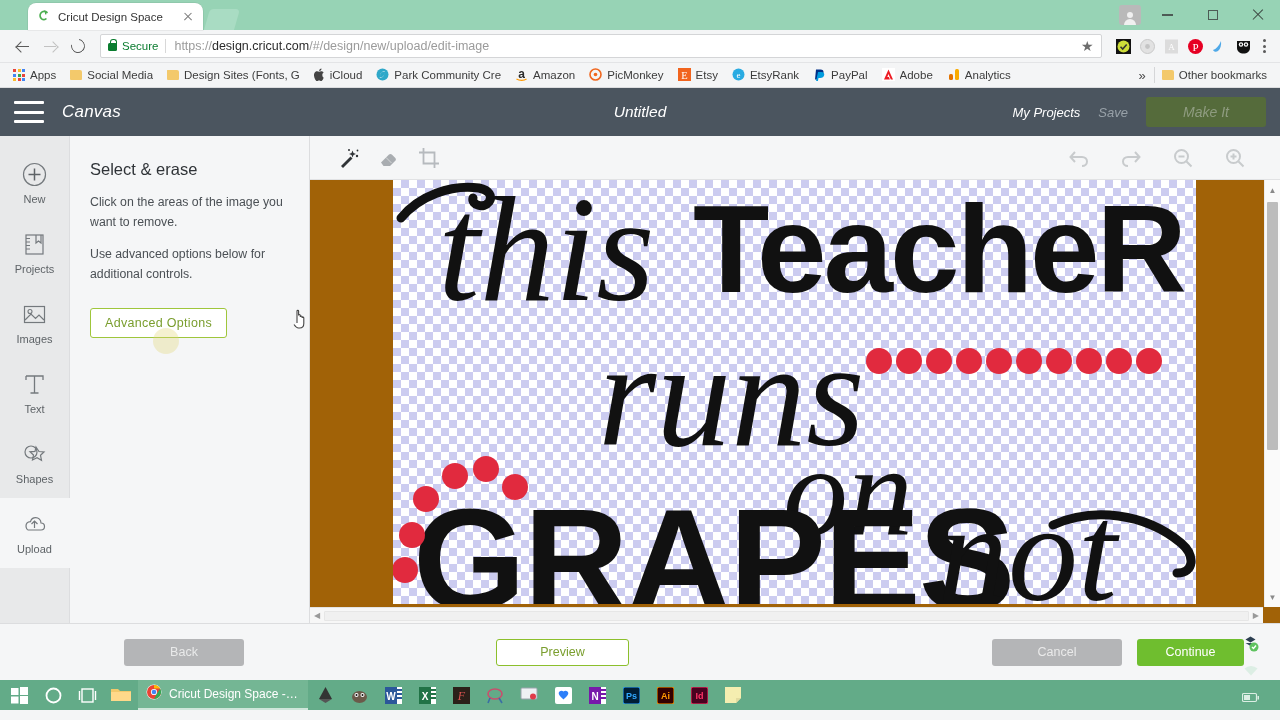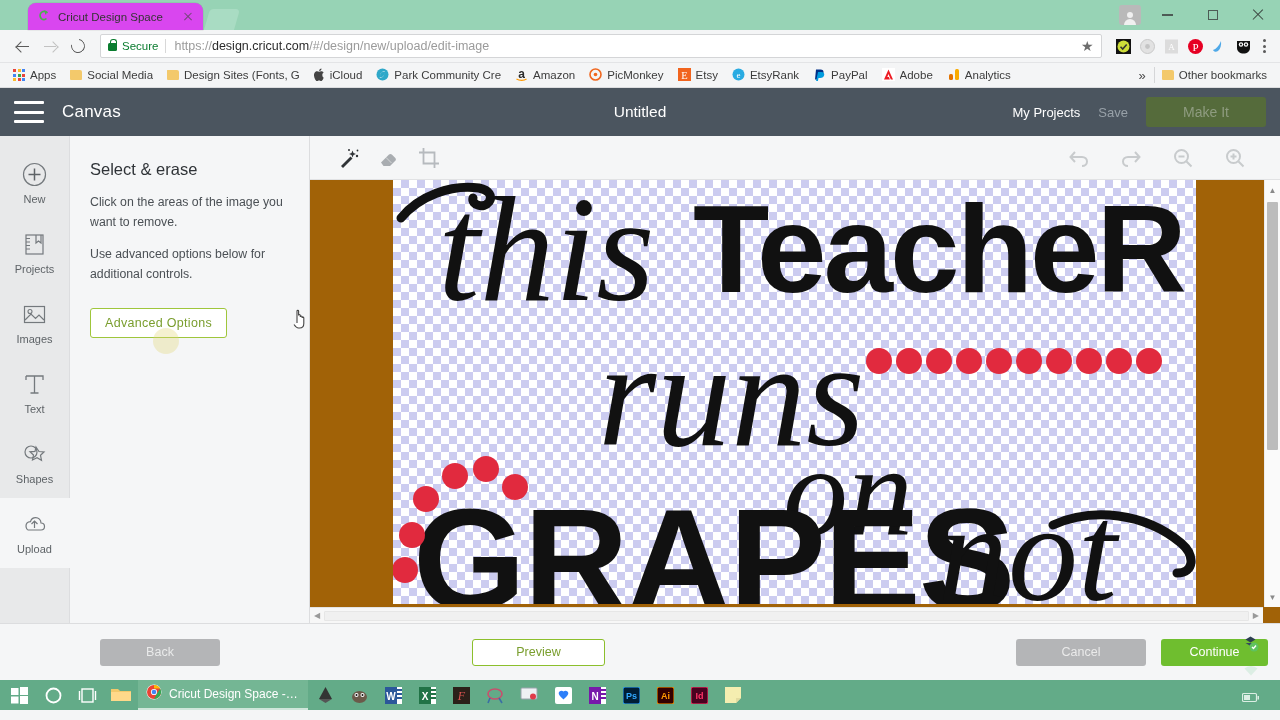--- a/index.html
+++ b/index.html
@@ -10,21 +10,21 @@
     -webkit-font-smoothing: antialiased;
   }
 
   
   .browser-chrome { width:1280px; }
 
   .tabstrip {
     height:30px; background:#97d3b5; position:relative; display:flex; align-items:flex-end;
   }
   .tab {
-    margin-left:28px; height:27px; width:175px; background:#d946ef;
+    margin-left:28px; height:27px; width:175px; background:#ffffff;
     border-radius:8px 8px 0 0; display:flex; align-items:center; padding:0 8px;
     position:relative; box-shadow:0 0 0 0.5px rgba(0,0,0,.10);
   }
   .tab .favicon { width:15px; height:15px; margin-right:7px; flex:0 0 auto; position:relative;}
   .tab .tab-title {
     font-size:11.5px; color:#343434; white-space:nowrap; overflow:hidden;
     text-overflow:ellipsis; flex:1 1 auto;
   }
   .tab .tab-close { width:14px; height:14px; position:relative; flex:0 0 auto; opacity:.75;}
   .tab .tab-close:before,.tab .tab-close:after{
@@ -84,21 +84,21 @@
   .bm span{overflow:hidden;text-overflow:clip;}
   .bm-folder{width:12px;height:10px;background:#f3c96b;border-radius:1px 2px 1px 1px;position:relative;flex:0 0 auto;}
   .bm-folder:before{content:"";position:absolute;left:0;top:-2px;width:6px;height:3px;background:#f3c96b;border-radius:1px 1px 0 0;}
   .appsgrid{display:grid;grid-template-columns:repeat(3,3px);grid-template-rows:repeat(3,3px);gap:1.5px;flex:0 0 auto;}
   .appsgrid i{width:3px;height:3px;display:block;}
   .chev{margin-left:auto;font-size:13px;color:#4a4a4a;padding:0 8px;}
   .bm-sep{width:1px;height:16px;background:#d5d6d8;}
 
   
   .app-header{
-    height:48px;background:#4b555f;display:flex;align-items:center;padding:0 14px;color:#fff;
+    height:48px;background:#4b555f;display:flex;align-items:center;padding:0 14px;color:#fff;font-style:italic;
   }
   .hamburger{width:30px;height:22px;display:flex;flex-direction:column;justify-content:space-between;margin-right:18px;}
   .hamburger i{height:3px;background:#fff;border-radius:1px;display:block;}
   .app-title{font-size:17px;font-weight:400;letter-spacing:.2px;}
   .doc-title{position:absolute;left:0;right:0;text-align:center;font-size:15.5px;color:#fff;pointer-events:none;}
   .header-right{margin-left:auto;display:flex;align-items:center;gap:18px;position:relative;z-index:2;}
   .hr-link{font-size:13px;color:#fff;}
   .hr-link.dim{color:#98a1a8;}
   .makeit{
     width:120px;height:30px;background:#556b3b;border-radius:3px;color:#8f9c80;
@@ -153,21 +153,21 @@
   .hscroll .tri{position:absolute;font-size:8px;color:#9a9a9a;}
   .vscroll{
     position:absolute;right:0;top:0;bottom:16px;width:16px;background:#fafafa;border-left:1px solid #ececec;
   }
   .vscroll .thumb{position:absolute;left:2px;right:2px;top:22px;height:248px;background:#bcbcbc;border-radius:1px;}
   .vs-arrow{position:absolute;left:0;right:0;height:16px;display:flex;align-items:center;justify-content:center;font-size:8px;color:#8a8a8a;}
 
   
   .footer{
     height:57px;background:#f5f6f7;border-top:1px solid #dcdddf;
-    display:flex;align-items:center;padding:0 12px;
+    display:flex;align-items:center;padding:0 36px;
   }
   .btn{height:27px;border-radius:3px;font-size:12.5px;display:flex;align-items:center;justify-content:center;}
   .btn-back{width:120px;background:#b4b5b7;color:#e9eaea;margin-left:88px;}
   .btn-preview{width:133px;background:#fff;border:1px solid #8cbf2c;color:#7a9e2e;margin-left:252px;}
   .btn-cancel{width:130px;background:#b4b5b7;color:#eaeaea;margin-left:auto;}
   .btn-continue{width:107px;background:#6fbe2f;color:#fff;margin-left:15px;}
 
   
   .taskbar{
     height:30px;background:#63ab88;display:flex;align-items:center;padding:0 2px;color:#fff;

